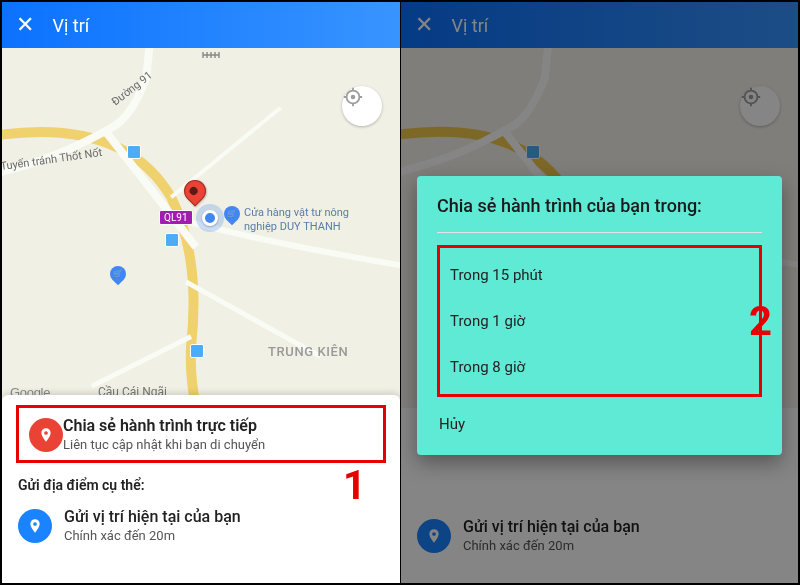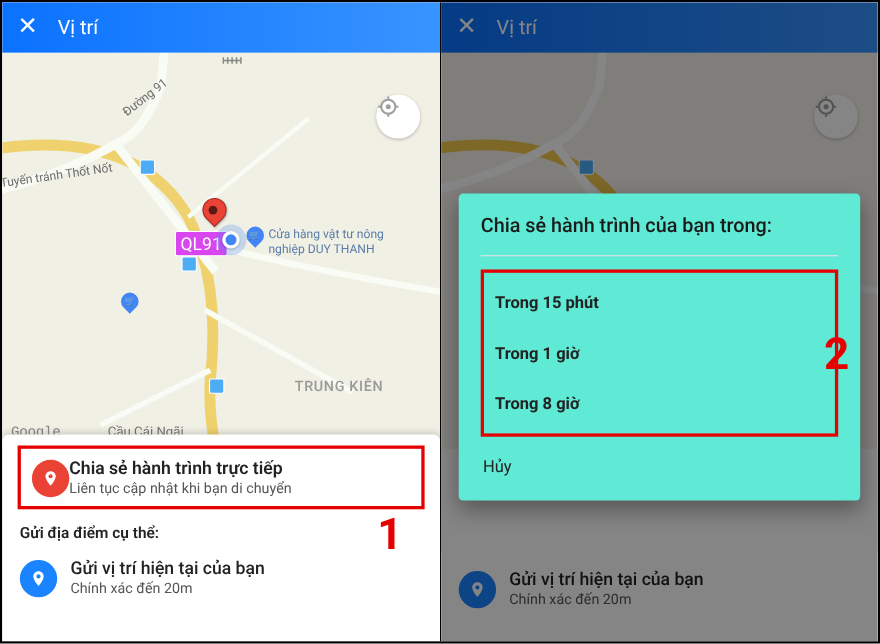--- a/index.html
+++ b/index.html
@@ -98,33 +98,33 @@
   }
   .bus-stop {
     position: absolute;
     width: 14px; height: 14px;
     background: #4cacf6;
     border: 1px solid #fff;
     border-radius: 2px;
   }
   .route-badge {
     position: absolute;
-    background: #d946ef;
+    background: #a21caf;
     color: #fff;
-    font-size: 16px;
+    font-size: 10px;
     padding: 1px 4px;
     border-radius: 2px;
     border: 1px solid #fff;
   }
   .google-logo {
     position: absolute;
     left: 8px; bottom: 8px;
     font-size: 13px;
     color: #888;
-    font-family: Liberation Mono, monospace;
+    font-family: Liberation Sans, sans-serif;
     letter-spacing: -0.3px;
   }
   .bridge-label {
     position: absolute;
     font-size: 12px;
     color: #777;
   }
   .bridge-icon {
     position: absolute;
     width: 18px; height: 14px;
@@ -201,21 +201,20 @@
     border-bottom: 1px solid #e4e4e4;
   }
   .options-box {
     border: 3px solid #e60000;
     margin-top: 12px;
     padding: 4px 8px;
   }
   .option {
     font-size: 15px; color: #222;
     padding: 14px 2px;
-    font-weight: bold;
   }
   .cancel {
     font-size: 15px; color: #222;
     padding: 18px 2px 16px 2px;
   }
   .step2 { right: 26px; top: 296px; z-index: 5; }
 
   
   .sheet2 {
     position: absolute;

